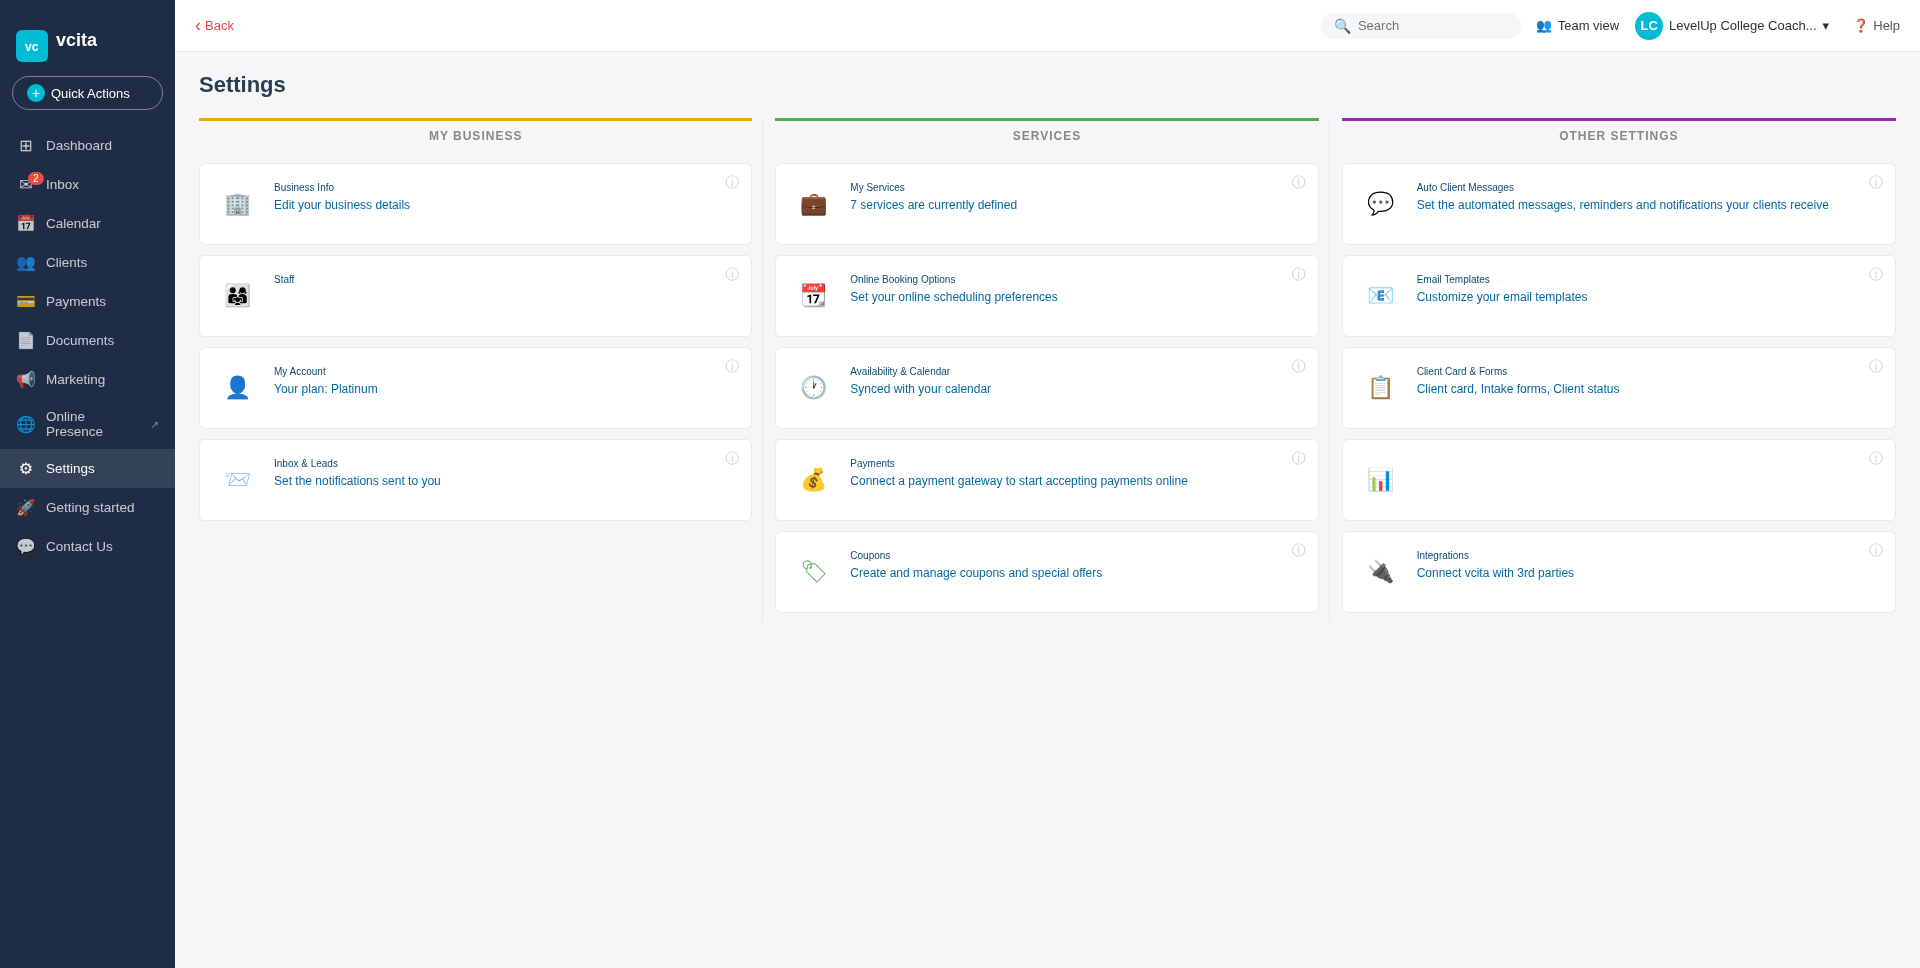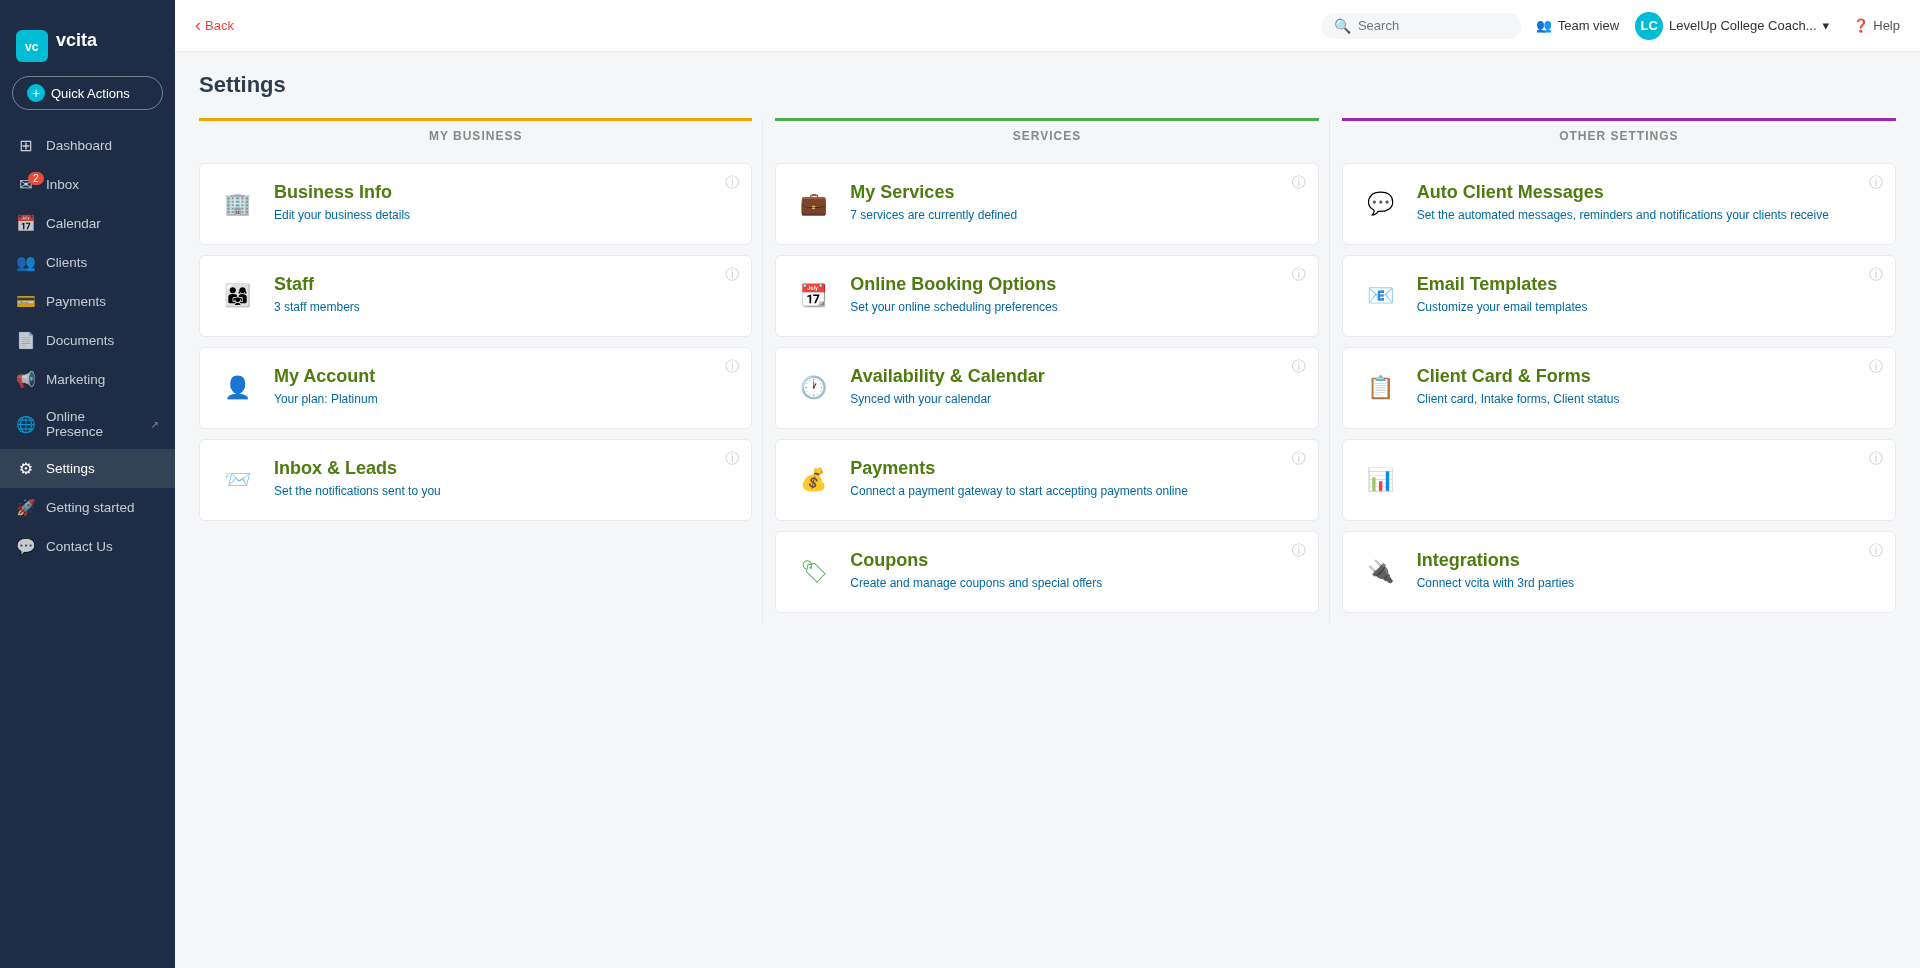--- a/index.html
+++ b/index.html
@@ -163,21 +163,21 @@
       position: relative;
       transition: box-shadow 0.15s;
     }
     .card-icon {
       width: 44px; height: 44px;
       flex-shrink: 0;
       display: flex; align-items: center; justify-content: center;
       font-size: 22px;
     }
     .card-text { flex: 1; }
-    .card-title { font-size: 18px; font-weight: 700; color: #4d7c0f; margin-bottom: 4px; }
+    .card-title { font-size: 10px; font-weight: 400; color: #0c4a6e; margin-bottom: 4px; }
     .card-desc { font-size: 12px; color: #0369a1; line-height: 1.4; }
     .card-info {
       position: absolute; top: 10px; right: 12px;
       color: #ccc; font-size: 14px; cursor: pointer;
     }
 
     
     .col-my-business .card-icon { color: #f0a500; }
     .col-services .card-icon { color: #4caf50; }
     .col-other .card-icon { color: #ce93d8; }
@@ -307,21 +307,20 @@
       <div class="card-text">
         <div class="card-title">Business Info</div>
         <div class="card-desc">Edit your business details</div>
       </div>
       <span class="card-info">ⓘ</span>
     </div>
           <div class="settings-card">
       <div class="card-icon">👨‍👩‍👧</div>
       <div class="card-text">
         <div class="card-title">Staff</div>
-        <div class="card-desc">3 staff members</div>
       </div>
       <span class="card-info">ⓘ</span>
     </div>
           <div class="settings-card">
       <div class="card-icon">👤</div>
       <div class="card-text">
         <div class="card-title">My Account</div>
         <div class="card-desc">Your plan: Platinum</div>
       </div>
       <span class="card-info">ⓘ</span>

